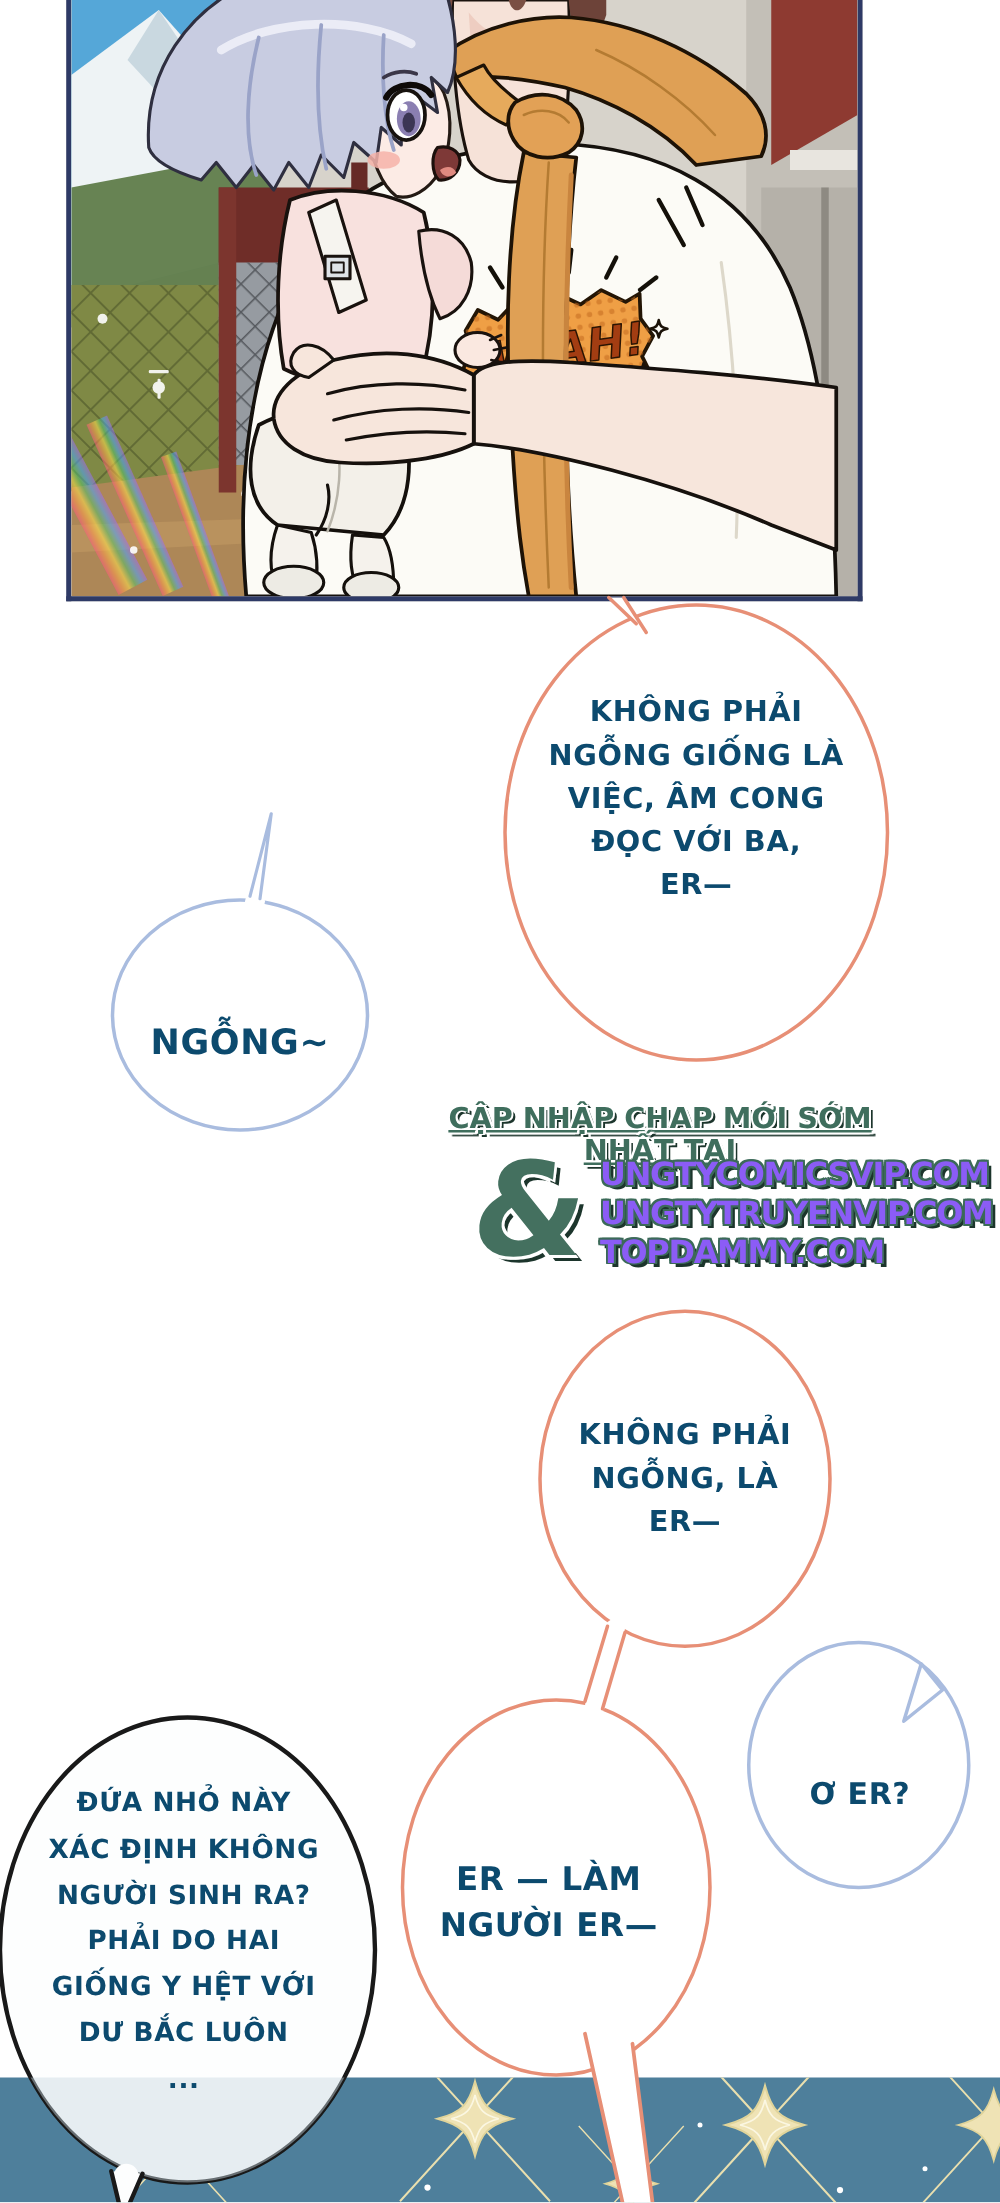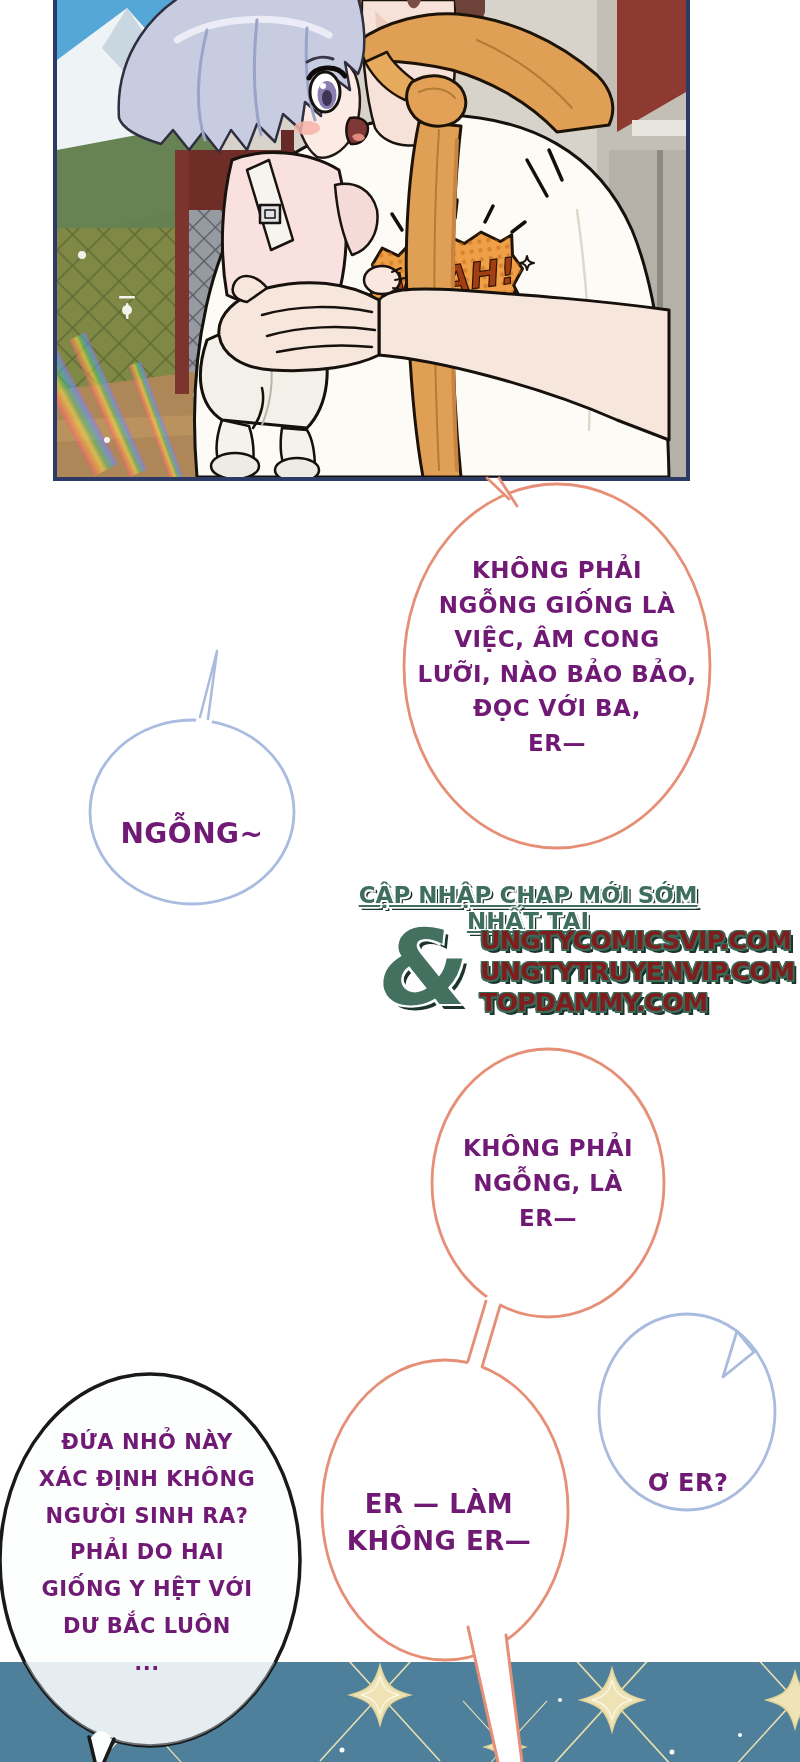--- a/index.html
+++ b/index.html
@@ -8,40 +8,40 @@
   
   .panel{position:absolute;left:53px;top:0;width:637px;height:481px;box-sizing:border-box;
          border:4px solid #2e3a66;border-top:none;background:#d7d3cb;overflow:hidden;}
   .panel svg{display:block;width:100%;height:100%;}
   
   .band{position:absolute;left:0;top:1662px;width:800px;height:100px;background:#4e7f9b;z-index:1;}
   .band svg{display:block;width:100%;height:100%;}
   
   .bubbles{position:absolute;left:0;top:0;width:800px;height:1762px;z-index:2;}
   
-  .btxt{position:absolute;z-index:3;color:#701a75;font-weight:700;text-align:center;
+  .btxt{position:absolute;z-index:3;color:#0c4a6e;font-weight:700;text-align:center;
         letter-spacing:.5px;}
   .btxt span{display:block;}
   .t1{left:402px;top:553px;width:310px;font-size:23px;line-height:34.5px;}
   .t2{left:92px;top:817px;width:200px;font-size:28px;}
   .t6{left:433px;top:1131px;width:230px;font-size:23px;line-height:35px;}
-  .t7{left:602px;top:1469px;width:172px;font-size:24px;}
+  .t7{left:602px;top:1421px;width:172px;font-size:24px;}
   .t8{left:325px;top:1486px;width:228px;font-size:26px;line-height:37px;}
   .t9{left:14px;top:1424px;width:266px;font-size:21px;line-height:36.8px;}
   
   .wm-title{position:absolute;z-index:3;left:330px;top:882px;width:396px;text-align:center;
     font-size:23px;font-weight:700;letter-spacing:0;color:#3f6e5d;
     text-shadow:-1.5px -1.5px 0 #fff,1.5px -1.5px 0 #fff,-1.5px 1.5px 0 #fff,
                 1.5px 1.5px 0 #fff,3px 3px 0 #1c352c;text-decoration:underline;}
   .wm-amp{position:absolute;z-index:3;left:368px;top:916px;width:112px;text-align:center;
     font-size:104px;line-height:104px;font-weight:700;color:#44705f;transform:skewX(-6deg);
     text-shadow:-2px -2px 0 #fff,2px -2px 0 #fff,-2px 2px 0 #fff,2px 2px 0 #fff,
                 5px 5px 0 #1c352c;}
   .wm-sites{position:absolute;z-index:3;left:480px;top:925px;width:230px;text-align:left;
-    font-size:25.5px;line-height:31px;font-weight:700;letter-spacing:-1px;color:#7f1d1d;
+    font-size:25.5px;line-height:31px;font-weight:700;letter-spacing:-1px;color:#8b5cf6;
     text-shadow:-1.5px -1.5px 0 #3c6a59,1.5px -1.5px 0 #3c6a59,-1.5px 1.5px 0 #3c6a59,
                 1.5px 1.5px 0 #3c6a59,0 -1.5px 0 #3c6a59,0 1.5px 0 #3c6a59,
                 -1.5px 0 0 #3c6a59,1.5px 0 0 #3c6a59,3.5px 3.5px 0 #1c352c;}
   .wm-sites span{display:block;}
 </style>
 </head>
 <body>
 
 <div class="page">
 
@@ -283,21 +283,20 @@
       <polygon points="89,1737 114,1739 104,1762 95,1762" fill="#fdfefe"></polygon>
       <circle cx="101" cy="1741" r="10" fill="#fdfefe"></circle>
       <path d="M89,1737 L95,1762 M114,1739 L104,1762" stroke="#191919" stroke-width="3.5" fill="none" stroke-linecap="round"></path>
     </g>
   </svg>
 
   <div class="btxt t1">
     <span>KHÔNG PHẢI</span>
     <span>NGỖNG GIỐNG LÀ</span>
     <span>VIỆC, ÂM CONG</span>
-    <span>LƯỠI, NÀO BẢO BẢO,</span>
     <span>ĐỌC VỚI BA,</span>
     <span>ER—</span>
   </div>
 
   <div class="btxt t2">
     <span>NGỖNG~</span>
   </div>
 
   <div class="wm-title">CẬP NHẬP CHAP MỚI SỚM NHẤT TẠI</div>
   <div class="wm-amp">&amp;</div>
@@ -312,21 +311,21 @@
     <span>NGỖNG, LÀ</span>
     <span>ER—</span>
   </div>
 
   <div class="btxt t7">
     <span>Ơ ER?</span>
   </div>
 
   <div class="btxt t8">
     <span>ER — LÀM</span>
-    <span>KHÔNG ER—</span>
+    <span>NGƯỜI ER—</span>
   </div>
 
   <div class="btxt t9">
     <span>ĐỨA NHỎ NÀY</span>
     <span>XÁC ĐỊNH KHÔNG</span>
     <span>NGƯỜI SINH RA?</span>
     <span>PHẢI DO HAI</span>
     <span>GIỐNG Y HỆT VỚI</span>
     <span>DƯ BẮC LUÔN</span>
     <span>...</span>

